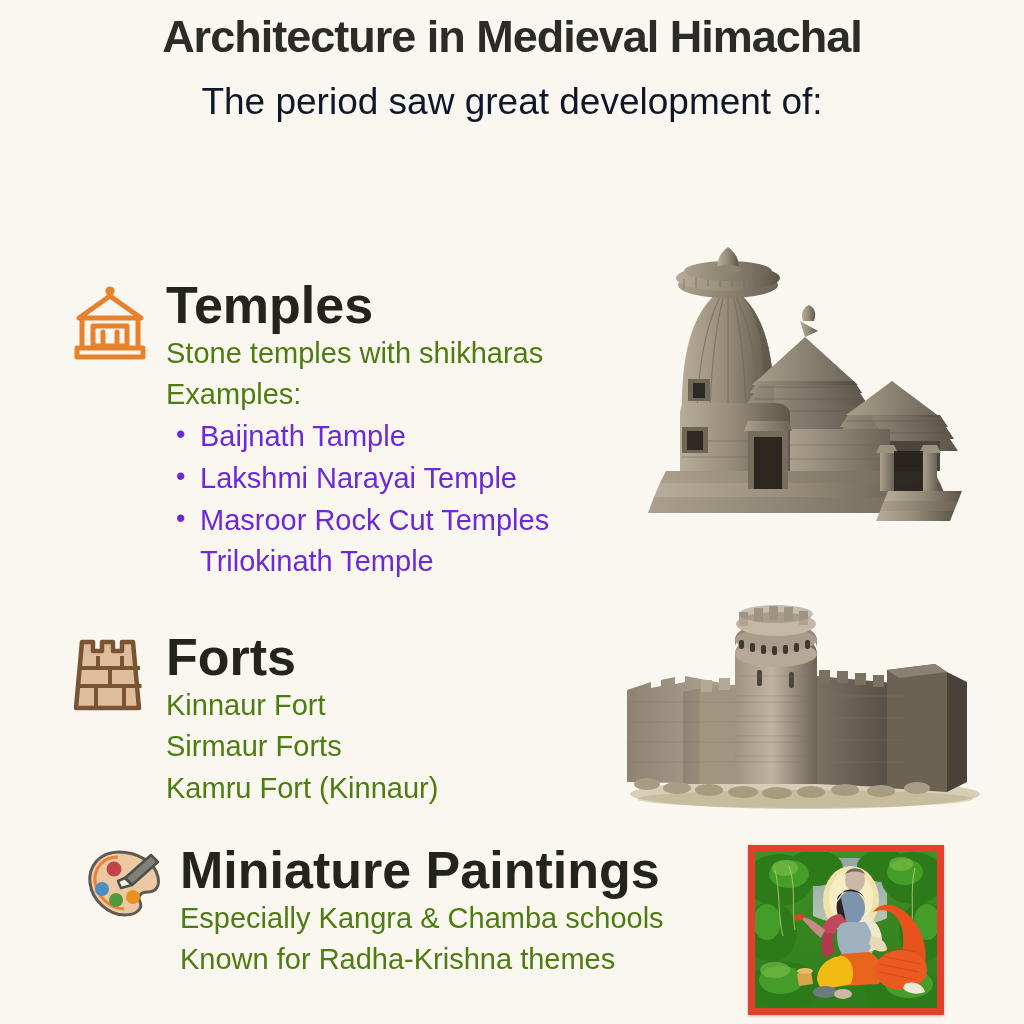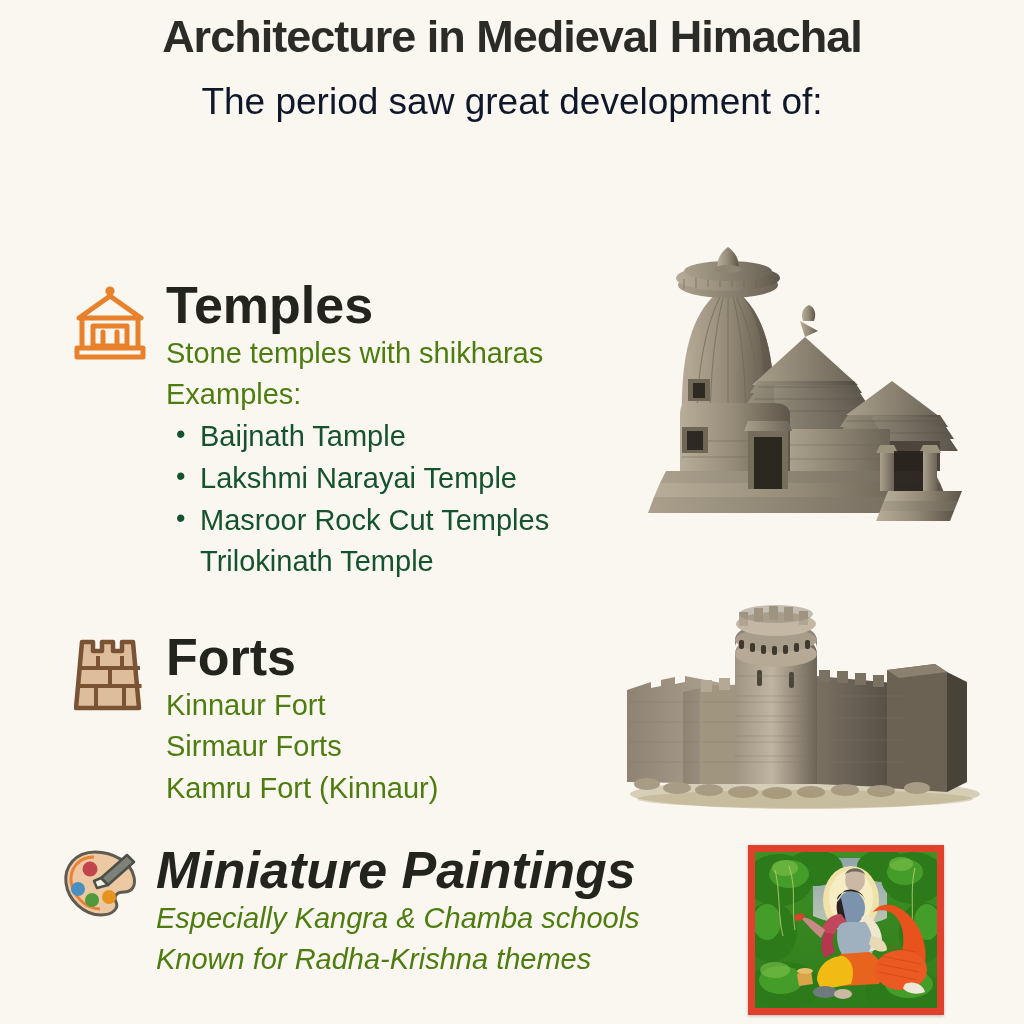--- a/index.html
+++ b/index.html
@@ -30,30 +30,30 @@
   }
 
   
   .section { position:absolute; display:flex; align-items:flex-start; }
   .sec-icon { width:96px; flex:0 0 96px; display:flex; justify-content:center; padding-top:6px; }
   .sec-body { padding-left:8px; }
   .sec-title { font-size:52px; font-weight:bold; line-height:1.05; color:#24241f; }
   .sec-line { font-size:29px; line-height:1.44; color:#4d7c0f; white-space:nowrap; }
   .sec-list { list-style:none; margin-top:0; }
   .sec-list li {
-    font-size:29px; line-height:1.44; color:#14532d;
+    font-size:29px; line-height:1.44; color:#6d28d9;
     position:relative; padding-left:34px; white-space:nowrap;
   }
   .sec-list li.bullet::before {
     content:"\2022"; position:absolute; left:10px; top:-1px; font-size:27px;
   }
 
   #section-temples  { left:62px;  top:278px; }
   #section-forts    { left:62px;  top:630px; }
-  #section-painting { left:52px;  top:843px;font-style:italic; }
+  #section-painting { left:76px;  top:843px; }
 
   
   .art { position:absolute; }
   #temple-photo  { left:640px; top:245px;  width:335px; height:290px; }
   #fort-photo    { left:605px; top:592px;  width:395px; height:222px; }
   #miniature-painting { left:748px; top:845px; width:196px; height:170px; }
 
   .mini-frame {
     width:100%; height:100%;
     border:7px solid #e0402c;

